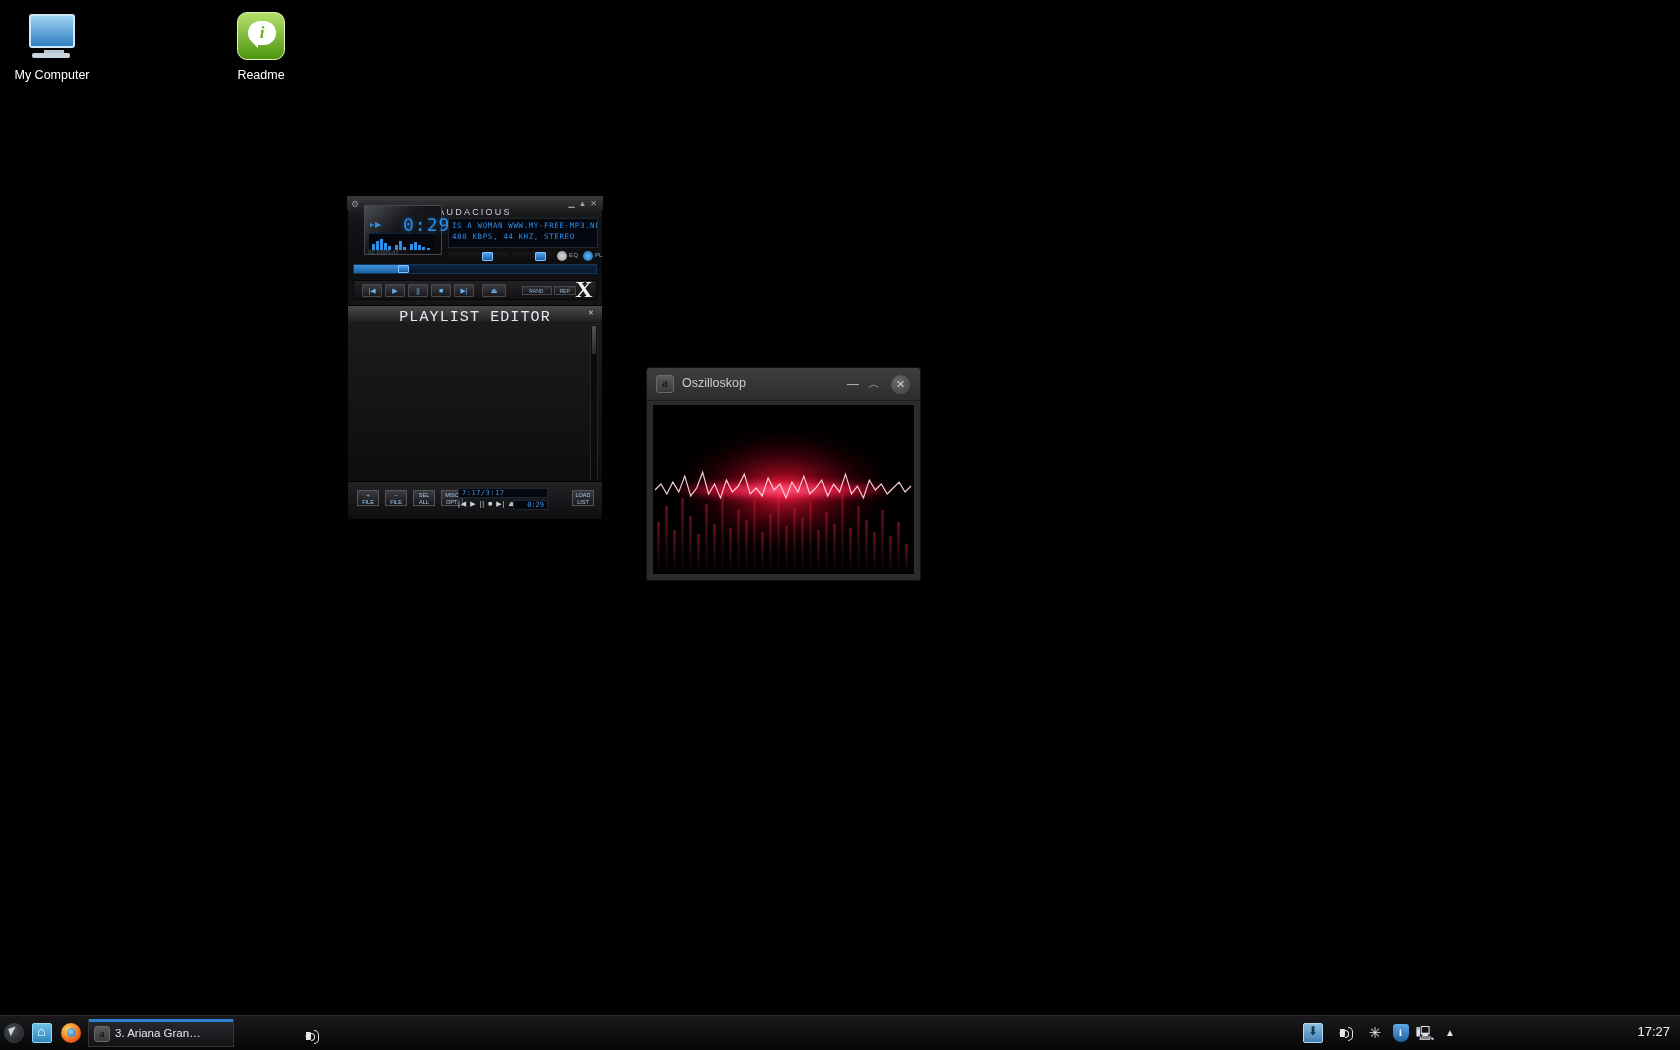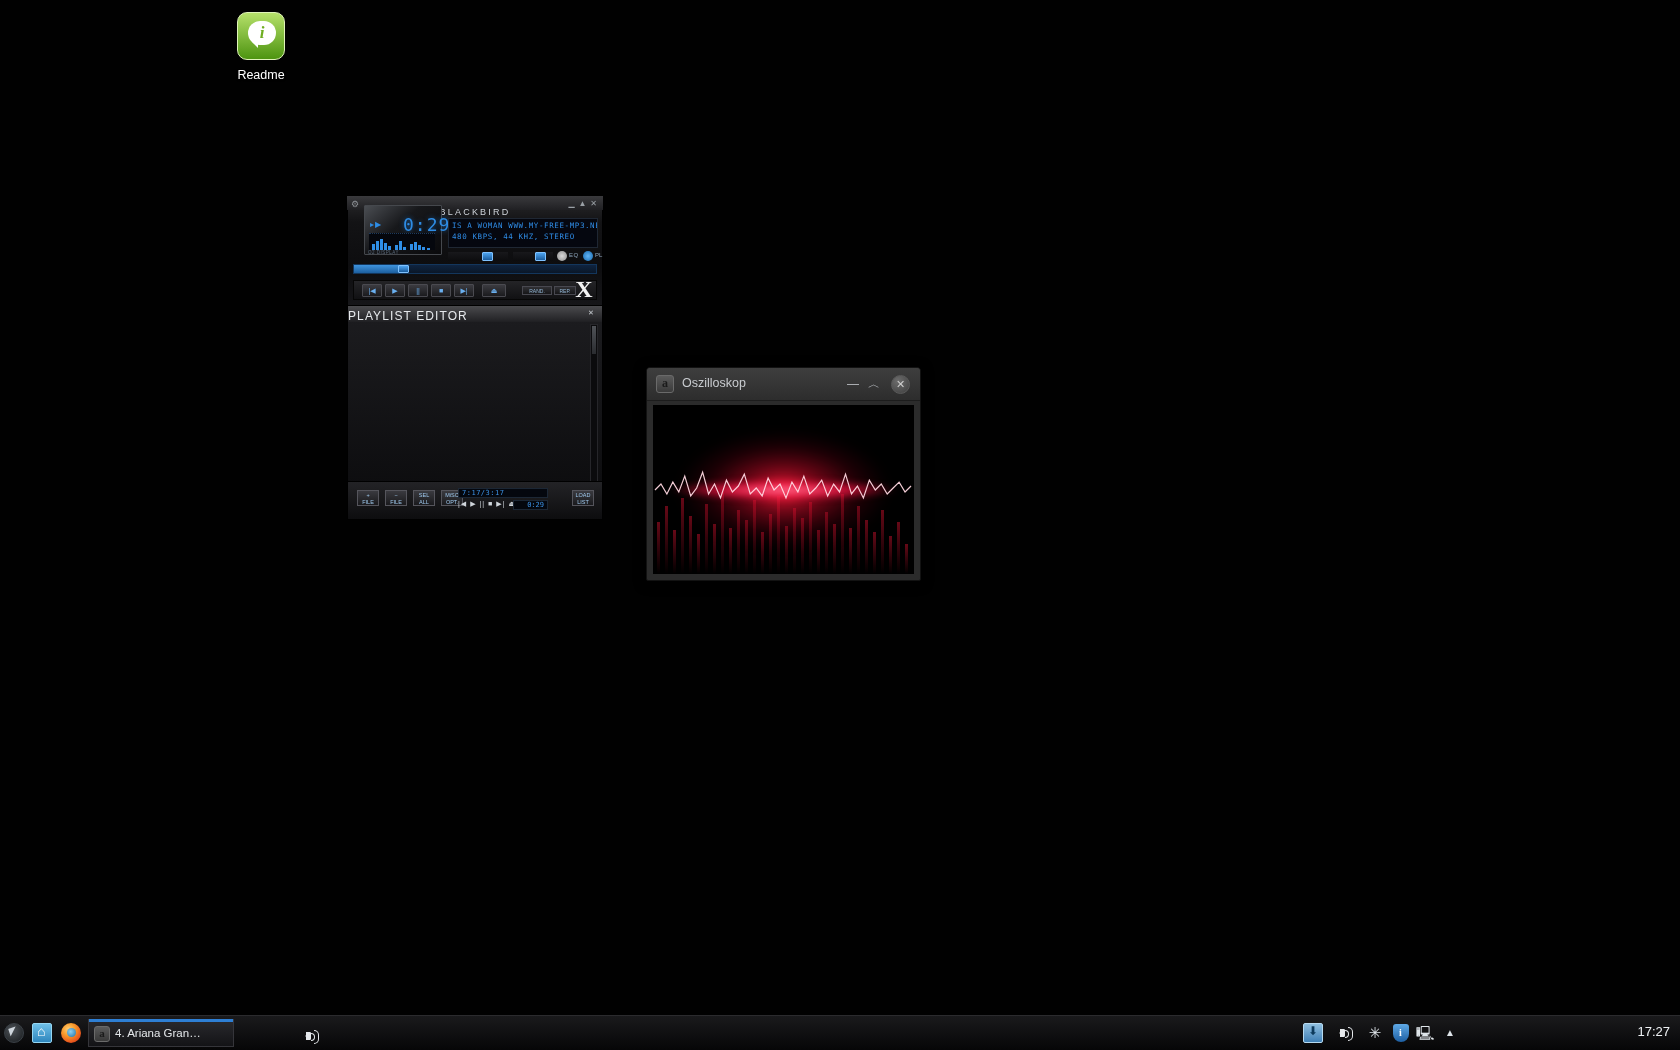--- a/index.html
+++ b/index.html
@@ -102,22 +102,22 @@
       font-size:24px;font-weight:bold;font-family:"Liberation Serif",serif;line-height:26px;text-align:center;}
   .minibtn{position:absolute;top:5px;height:9px;
       background:linear-gradient(#303034,#161618);border:1px solid #484850;box-sizing:border-box;
       color:#93b7d6;font-size:5px;line-height:8px;text-align:center;cursor:pointer;}
 
   
   #plist{position:absolute;left:347px;top:305px;width:256px;height:215px;
       background:linear-gradient(#1d1d20,#0a0a0c);border:1px solid #000;box-sizing:border-box;}
   .pl-tbar{position:absolute;left:0;top:0;right:0;height:16px;
       background:linear-gradient(#4a4a4d,#202023);}
-  .pl-title{position:absolute;left:0;right:0;top:3px;text-align:left;color:#e6e9ec;
-      font-size:12px;letter-spacing:1.1px;}
+  .pl-title{position:absolute;left:0;right:0;top:3px;text-align:center;color:#e6e9ec;
+      font-size:15px;letter-spacing:1.1px;font-family:Liberation Mono, monospace;}
   .pl-tbtn{position:absolute;top:3px;right:4px;width:10px;height:9px;color:#c9ced3;font-size:7px;}
   .pl-body{position:absolute;left:7px;top:18px;right:14px;bottom:37px;
       background:#070c07;border:1px solid #1a2a1a;box-sizing:border-box;overflow:hidden;}
   .pl-row{font-family:"Liberation Sans",sans-serif;font-size:9.5px;color:#3c8fe0;
       padding:2px 4px;display:flex;justify-content:space-between;cursor:pointer;}
   .pl-row.sel{background:#17305a;color:#4fa3f0;}
   .pl-scroll{position:absolute;right:4px;top:18px;bottom:37px;width:8px;background:#0b0b0d;border:1px solid #26262a;box-sizing:border-box;}
   .pl-scroll i{position:absolute;left:1px;top:1px;width:4px;height:28px;background:linear-gradient(#4f5257,#2a2c30);}
   .pl-btnbar{position:absolute;left:0;right:0;bottom:0;height:37px;
       background:linear-gradient(#232326,#0d0d0f);border-top:1px solid #000;}
@@ -200,38 +200,45 @@
   .sys-net{left:1415px;color:#dfe5ea;font-size:14px;line-height:20px;text-align:center;}
   .sys-arrow{left:1440px;color:#dfe5ea;font-size:10px;line-height:20px;text-align:center;}
   .tb-clock{position:absolute;right:10px;top:8px;font-size:13px;color:#eef1f4;}
 </style>
 </head>
 <body>
 
 <div id="desktop">
 
 
+  <div class="dicon" style="left:0px;top:8px;">
+    <div class="glyph">
+      <div class="mon"></div>
+        <div class="monbase"></div>
+    </div>
+    <div class="lbl">My Computer</div>
+  </div>
 
 
   <div class="dicon" style="left:209px;top:8px;">
     <div class="glyph">
       <div class="rme">
           <div class="rbub">
             <span>i</span>
           </div>
         </div>
     </div>
     <div class="lbl">Readme</div>
   </div>
 
   <div id="aud">
     <div class="aud-skin"></div>
     <div class="aud-tbar"></div>
     <div class="aud-lcorner">⚙</div>
-    <div class="aud-title">BLACKBIRD</div>
+    <div class="aud-title">AUDACIOUS</div>
     <div class="tb-btn tb-min">▁</div>
     <div class="tb-btn tb-shade">▲</div>
     <div class="tb-btn tb-close">✕</div>
 
     <div class="aud-disp">
       <div class="aud-playglyph">▸▶</div>
       <div class="aud-time">0:29</div>
       <div class="aud-vis">
         <b style="left:3px;height:6px"></b>
           <b style="left:7px;height:9px"></b>
@@ -376,21 +383,21 @@
   <div id="taskbar">
     <div class="tb-ic tb-menu"></div>
     <div class="tb-ic tb-files"></div>
     <div class="tb-ic tb-fox"></div>
 
     <div class="tb-task">
       <div class="accent"></div>
       <div class="tb-aico">
         <span>a</span>
       </div>
-      <div class="tb-tasklbl">4. Ariana Gran…</div>
+      <div class="tb-tasklbl">3. Ariana Gran…</div>
       <div class="tb-spk">
         <div class="spk"></div>
           <div class="spkb"></div>
         <div class="spkw" style="left:10px;top:5px;width:3px;height:6px;"></div>
         <div class="spkw" style="left:13px;top:2px;width:4px;height:12px;"></div>
       </div>
     </div>
 
     <div class="sys sys-update"></div>
     <div class="sys sys-vol">

